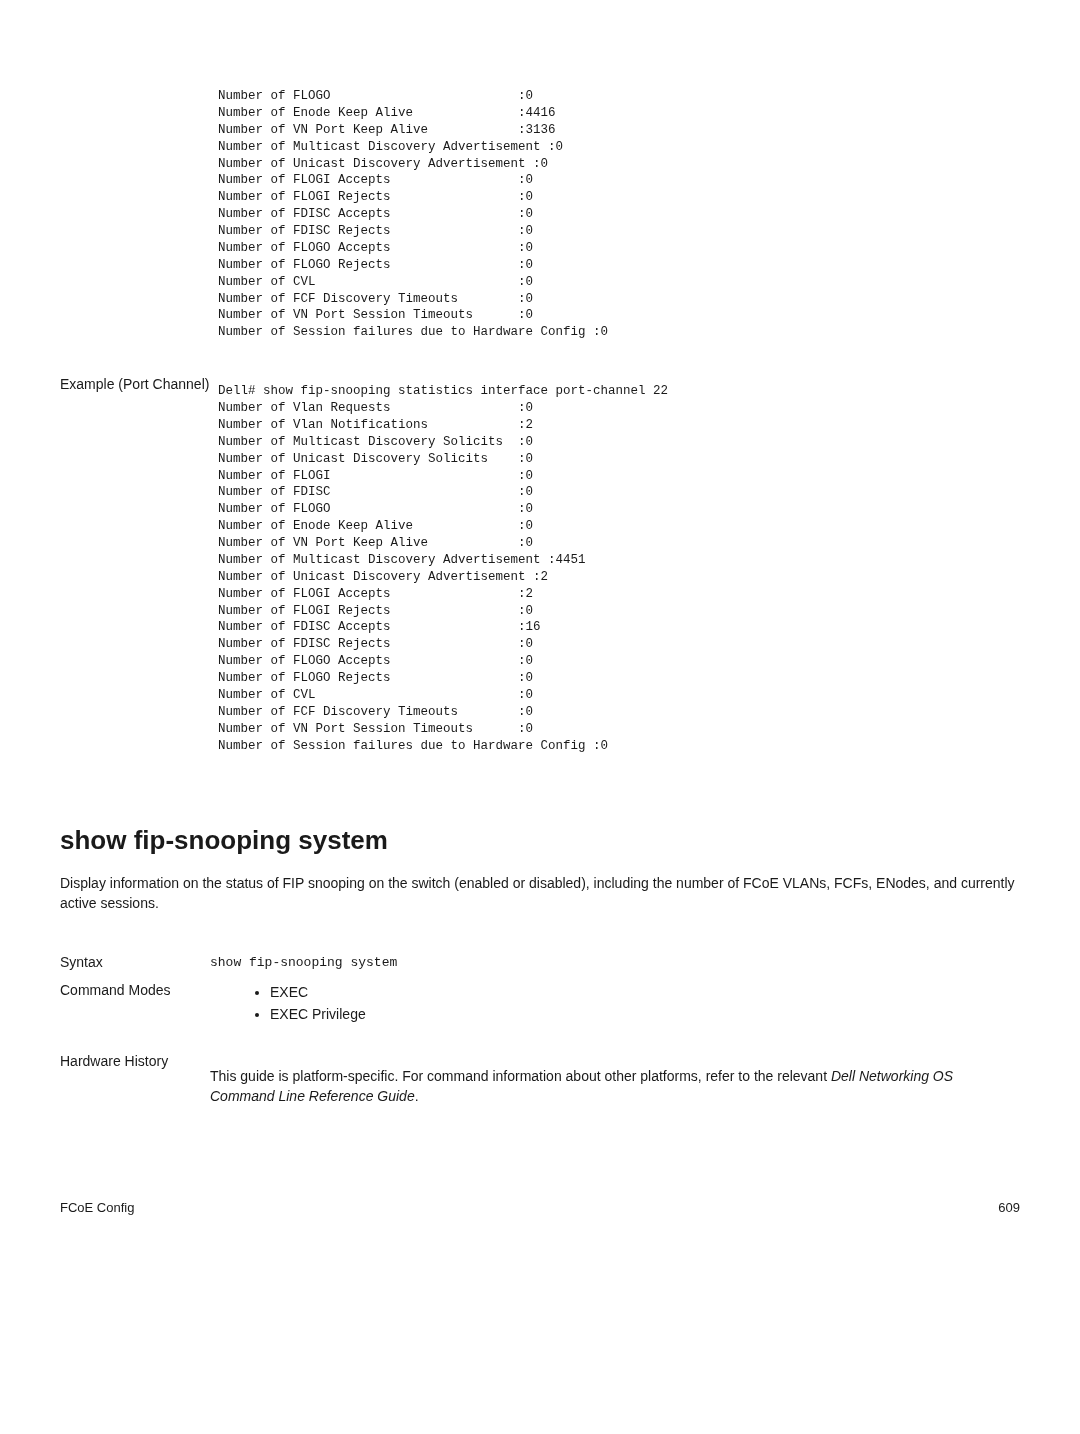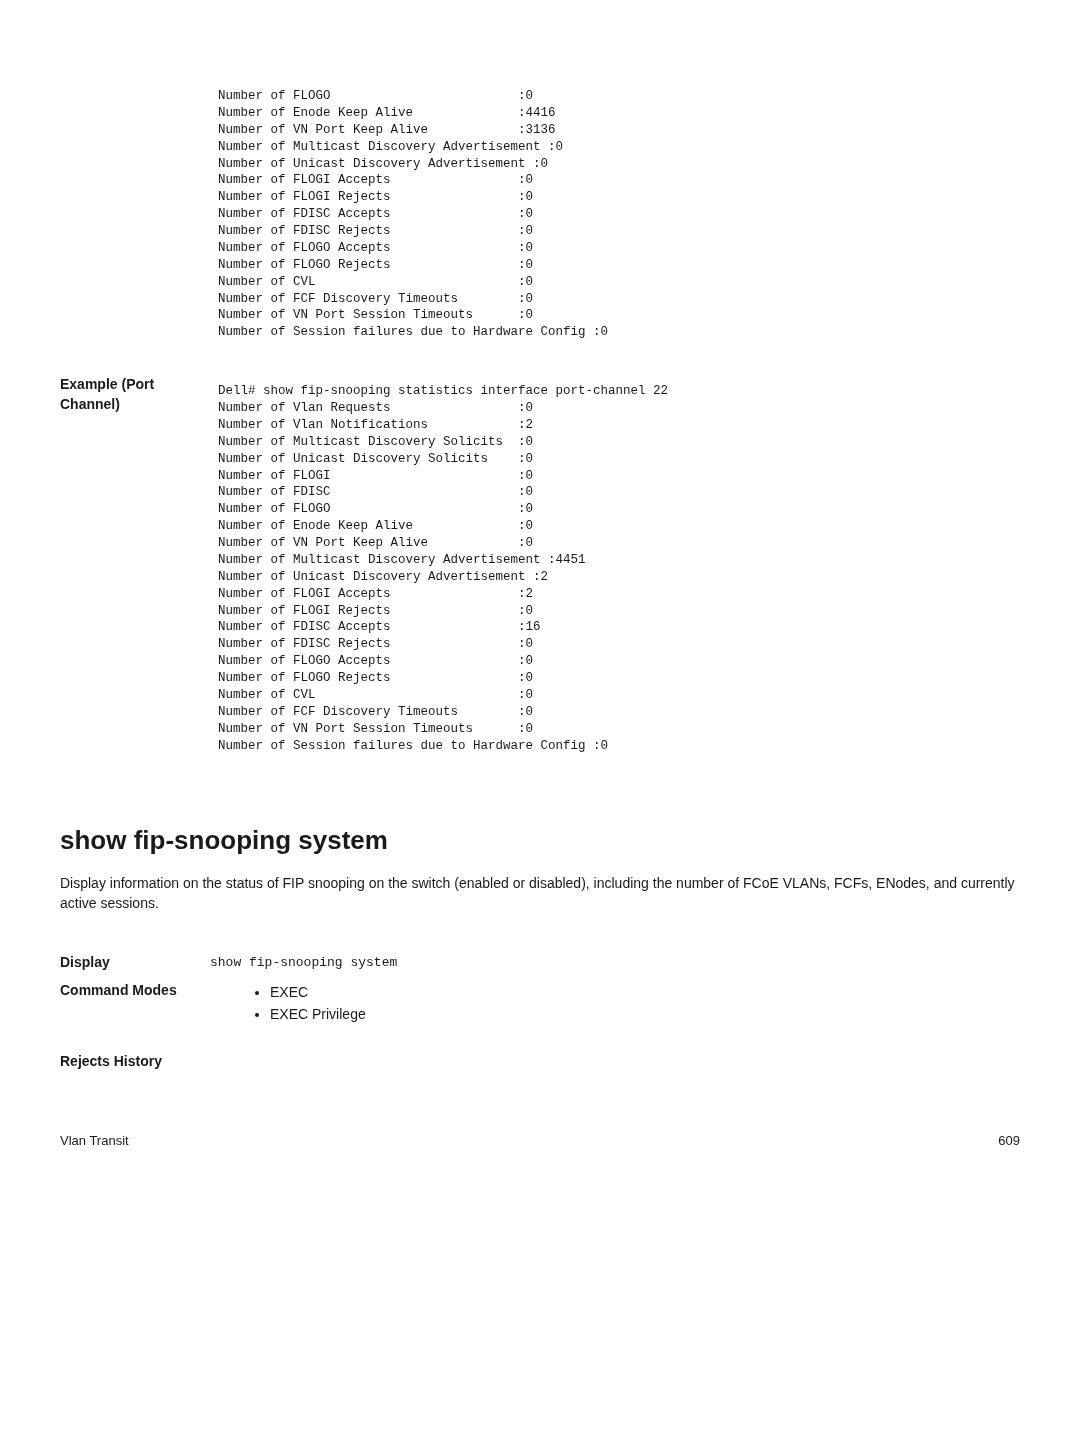--- a/index.html
+++ b/index.html
@@ -12,21 +12,21 @@
     background: #fff;
   }
   .row {
     display: flex;
     align-items: flex-start;
     margin-bottom: 8px;
   }
   .label-col {
     width: 150px;
     flex-shrink: 0;
-    font-weight: 700;
+    font-weight: 400;
     font-size: 14px;
   }
   .content-col {
     flex: 1;
   }
   pre {
     font-family: "Courier New", Courier, monospace;
     font-size: 12.5px;
     line-height: 1.35;
     margin: 8px;
@@ -124,41 +124,44 @@
 Number of VN Port Session Timeouts      :0
 Number of Session failures due to Hardware Config :0</pre>
   </div>
 </div>
 
 <h2>show fip-snooping system</h2>
 
 <p class="intro">Display information on the status of FIP snooping on the switch (enabled or disabled), including the number of FCoE VLANs, FCFs, ENodes, and currently active sessions.</p>
 
 <div class="row">
-  <div class="label-col">Display</div>
+  <div class="label-col">Syntax</div>
   <div class="content-col">
     <code>show fip-snooping system</code>
   </div>
 </div>
 
 <div class="row">
   <div class="label-col">Command Modes</div>
   <div class="content-col">
     <ul>
       <li>EXEC</li>
       <li>EXEC Privilege</li>
     </ul>
   </div>
 </div>
 
 <div class="spacer"></div>
 
 <div class="row">
-  <div class="label-col">Rejects History</div>
+  <div class="label-col">Hardware History</div>
   <div class="content-col">
+    <p class="desc">
+      <span>This guide is platform-specific. For command information about other platforms, refer to the relevant </span><span class="italic">Dell Networking OS Command Line Reference Guide</span><span>.</span>
+    </p>
     <div class="spacer"></div>
   </div>
 </div>
 
 <div class="footer">
-  <span>Vlan Transit</span>
+  <span>FCoE Config</span>
   <span>609</span>
 </div>
 
 </body></html>

